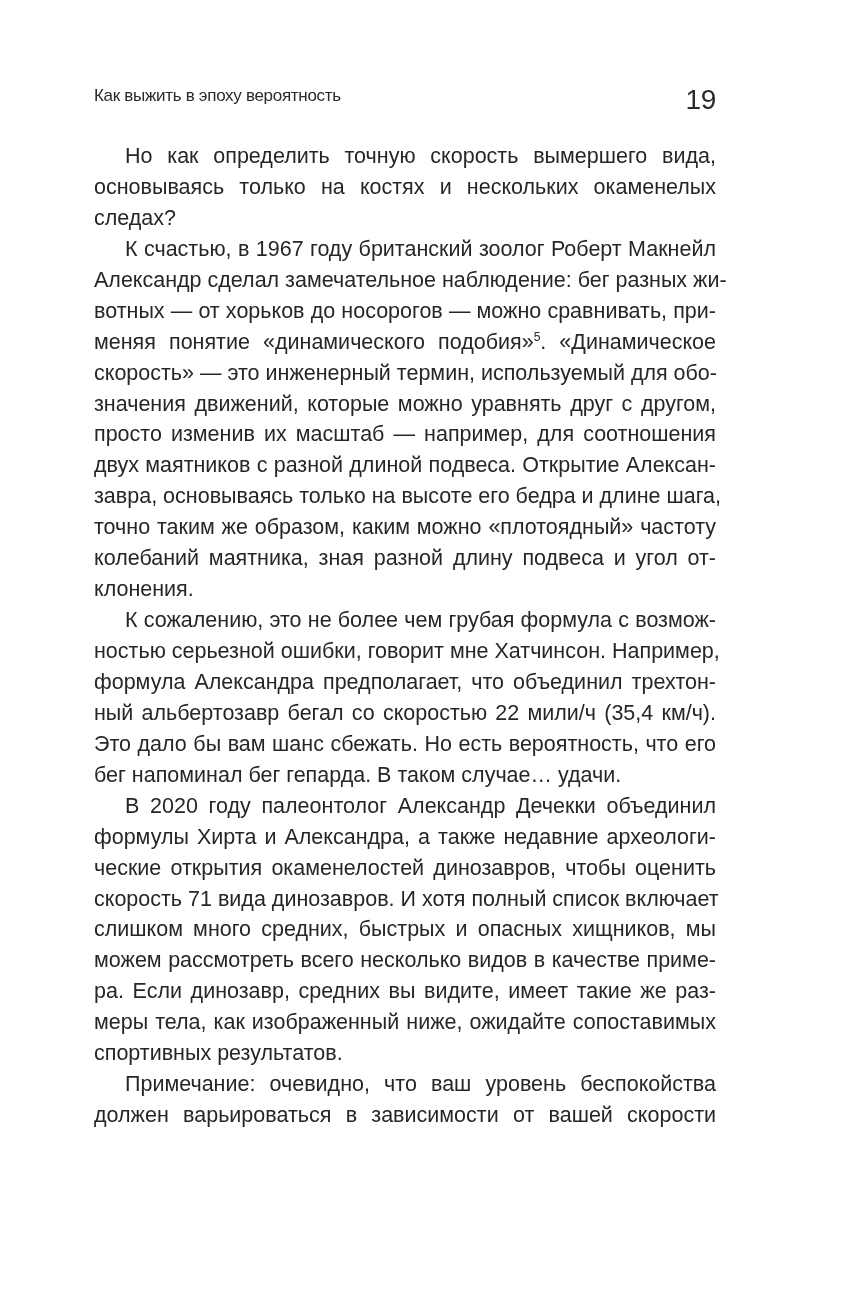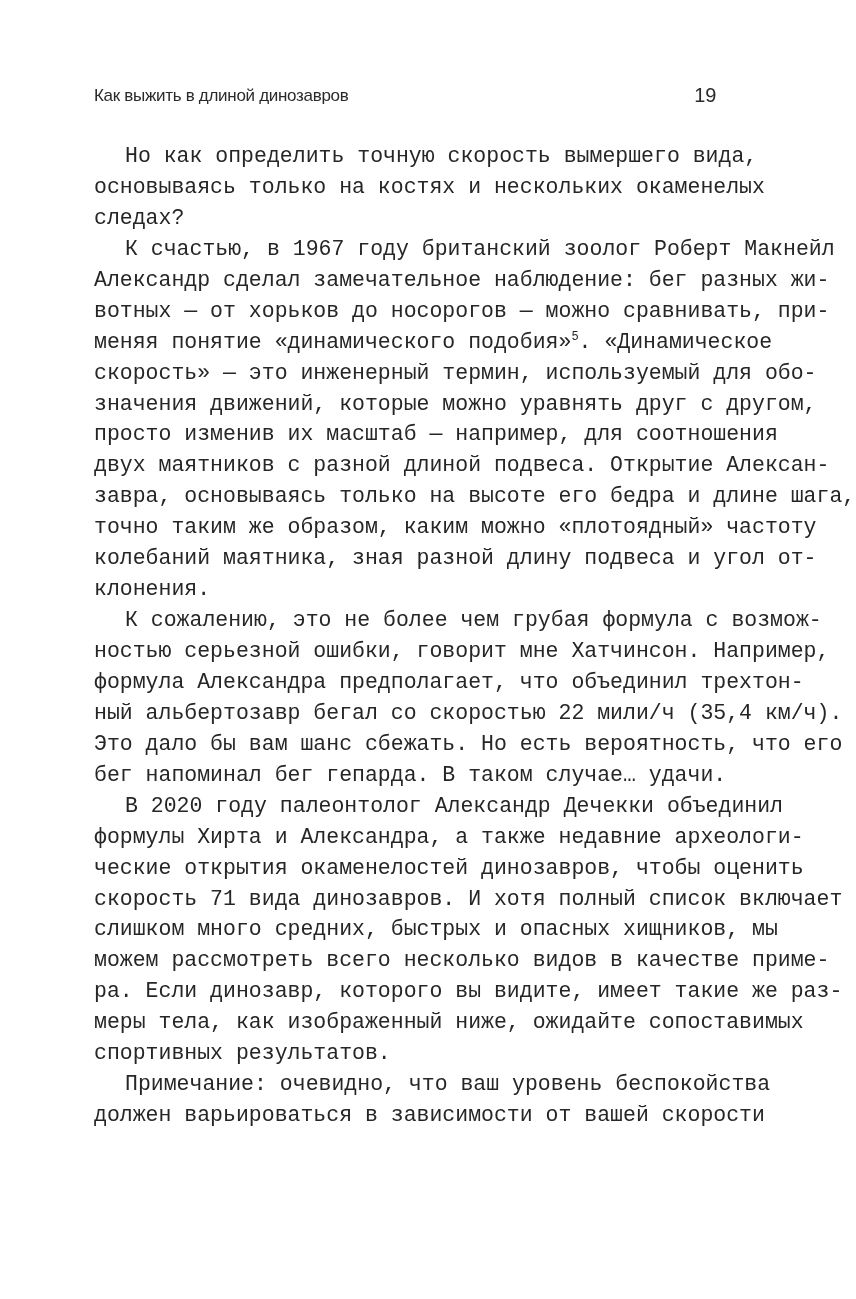--- a/index.html
+++ b/index.html
@@ -4,41 +4,41 @@
   <style>
     html, body { margin: 0; padding: 0; background: #ffffff; }
     body { width: 856px; height: 1299px; position: relative; overflow: hidden; }
     .page { position: absolute; left: 0; top: 0; width: 856px; height: 1299px; background: #ffffff; }
     .running-head {
       position: absolute; left: 94px; top: 86px; width: 622px; height: 24px;
       font-family: "Liberation Sans", sans-serif; font-size: 17px; color: #2a2a2a;
       letter-spacing: -0.3px;
     }
     .running-head .title { position: absolute; left: 0; top: 0; }
-    .running-head .folio { position: absolute; right: 0; top: -2px; font-size: 20px; }
+    .running-head .folio { position: absolute; right: 0; top: -2px; font-size: 28px; }
     .body-text {
       position: absolute; left: 94px; top: 141px; width: 622px;
-      font-family: Liberation Mono, monospace; font-size: 21.5px; color: #262626;
+      font-family: Liberation Sans, sans-serif; font-size: 21.5px; color: #262626;
       line-height: 30.95px;
     }
     .line {
       display: block; height: 30.95px; white-space: nowrap;
       text-align: justify; text-align-last: justify; overflow: visible;
     }
     .line.indent { padding-left: 31px; }
     .line.last { text-align-last: left; }
     sup { font-size: 12px; line-height: 0; vertical-align: 8px; }
   </style>
 </head>
 <body>
 
 <div class="page">
 
   <div class="running-head">
-    <span class="title">Как выжить в длиной динозавров</span>
+    <span class="title">Как выжить в эпоху вероятность</span>
     <span class="folio">19</span>
   </div>
 
   <div class="body-text">
 
     <span class="line indent">Но как определить точную скорость вымершего вида,</span>
     <span class="line">основываясь только на костях и нескольких окаменелых</span>
     <span class="line last">следах?</span>
 
     <span class="line indent">К счастью, в 1967 году британский зоолог Роберт Макнейл</span>
@@ -60,21 +60,21 @@
     <span class="line">ный альбертозавр бегал со скоростью 22 мили/ч (35,4 км/ч).</span>
     <span class="line">Это дало бы вам шанс сбежать. Но есть вероятность, что его</span>
     <span class="line last">бег напоминал бег гепарда. В таком случае… удачи.</span>
 
     <span class="line indent">В 2020 году палеонтолог Александр Дечекки объединил</span>
     <span class="line">формулы Хирта и Александра, а также недавние археологи-</span>
     <span class="line">ческие открытия окаменелостей динозавров, чтобы оценить</span>
     <span class="line">скорость 71 вида динозавров. И хотя полный список включает</span>
     <span class="line">слишком много средних, быстрых и опасных хищников, мы</span>
     <span class="line">можем рассмотреть всего несколько видов в качестве приме-</span>
-    <span class="line">ра. Если динозавр, которого вы видите, имеет такие же раз-</span>
+    <span class="line">ра. Если динозавр, средних вы видите, имеет такие же раз-</span>
     <span class="line">меры тела, как изображенный ниже, ожидайте сопоставимых</span>
     <span class="line last">спортивных результатов.</span>
 
     <span class="line indent">Примечание: очевидно, что ваш уровень беспокойства</span>
     <span class="line">должен варьироваться в зависимости от вашей скорости</span>
   </div>
 
 </div>
 
 </body></html>

